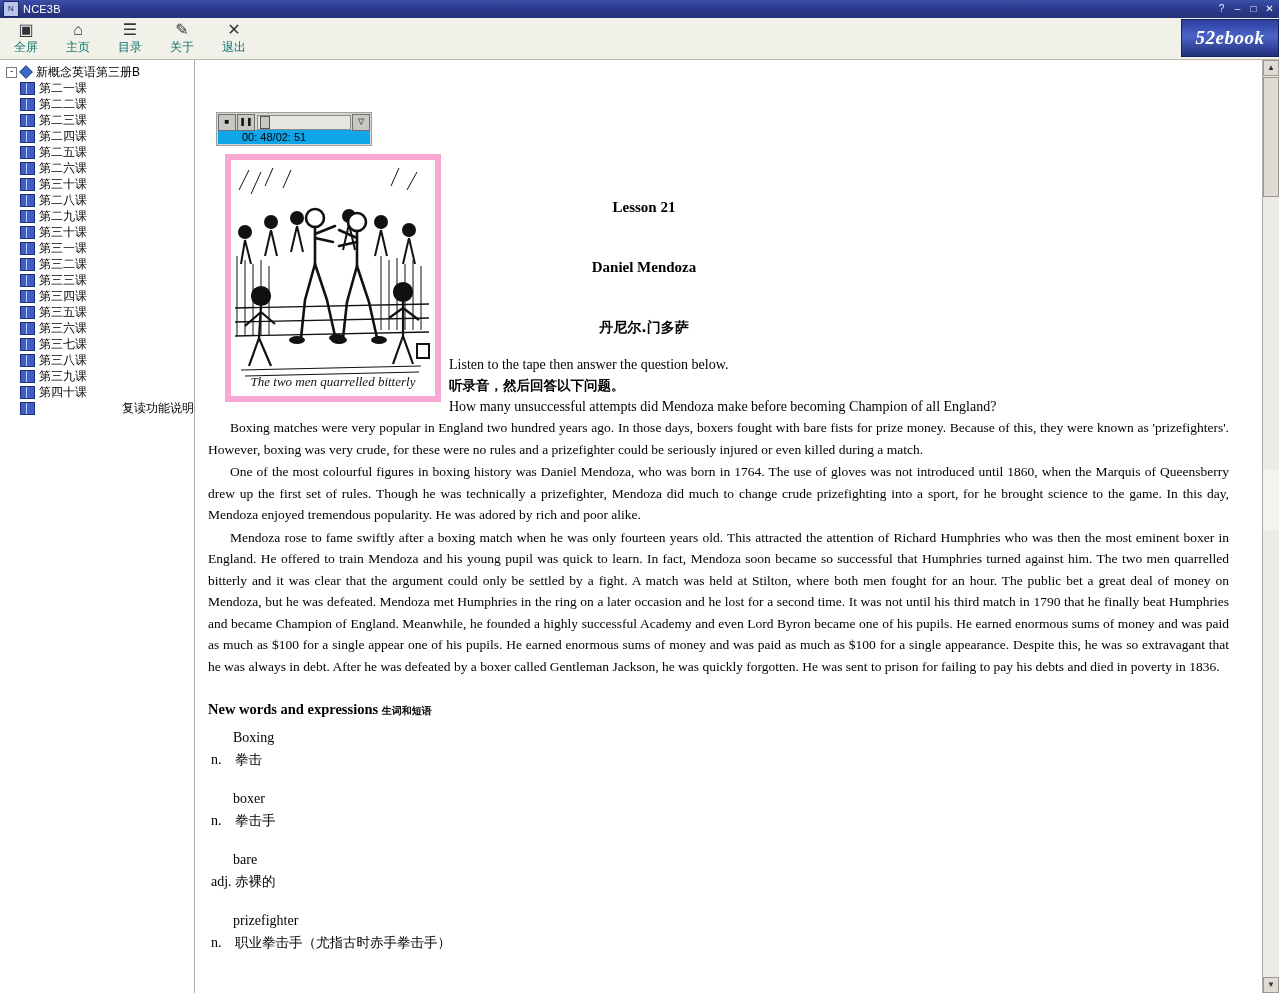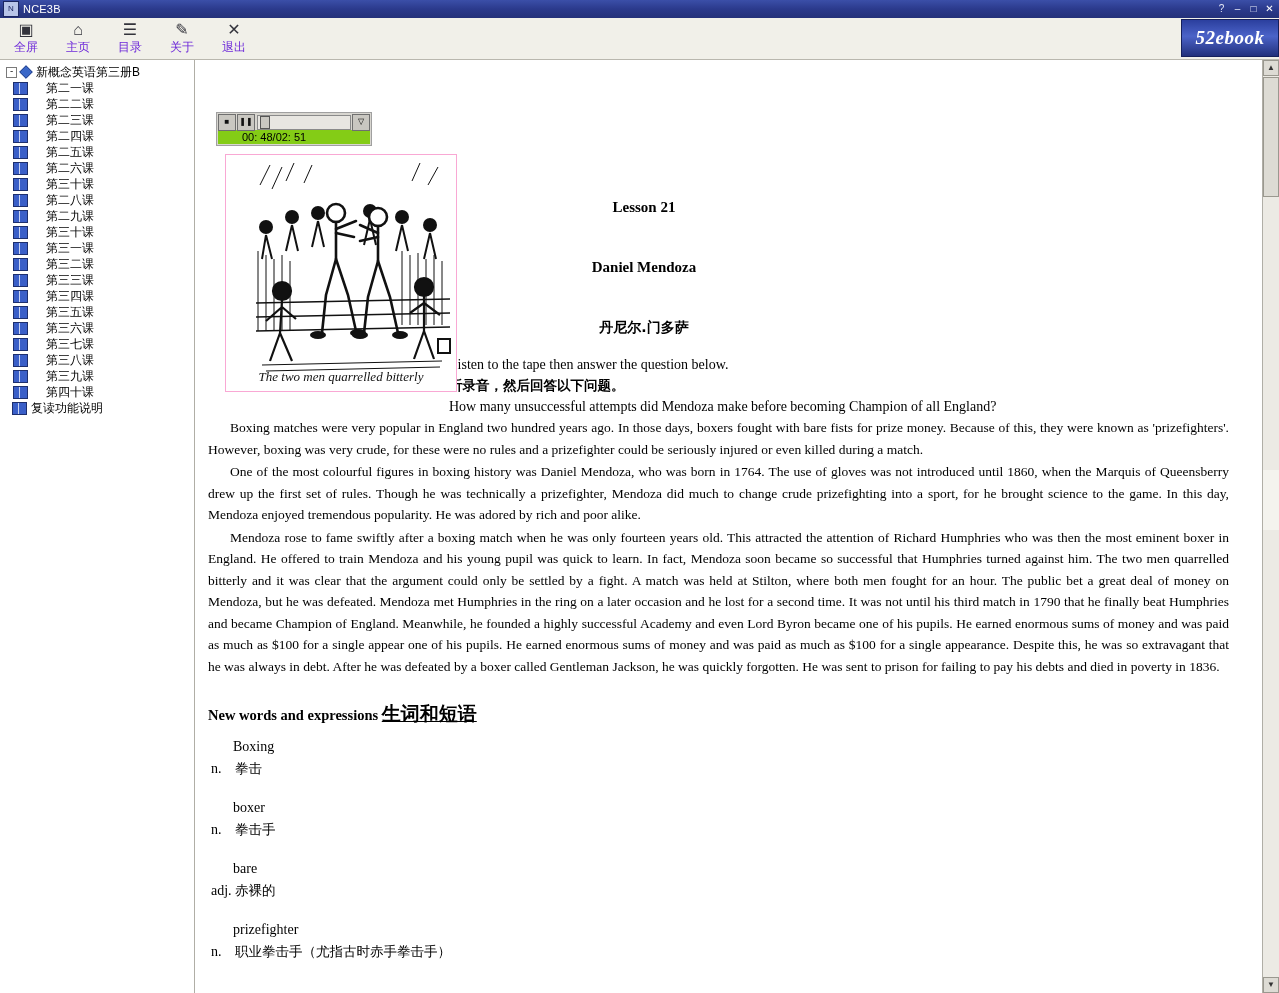--- a/index.html
+++ b/index.html
@@ -78,21 +78,21 @@
   .tool .glyph {
     display: block;
     height: 20px;
     line-height: 20px;
     font-size: 16px;
     color: #33333b;
   }
   .tool .tlabel {
     display: block;
     font-size: 12px;
-    color: #6d28d9;
+    color: #0f766e;
     line-height: 14px;
   }
   .logo {
     position: absolute;
     right: 0; top: 1px;
     width: 96px; height: 36px;
     background: linear-gradient(to bottom, #2b3f9e 0%, #4b63c8 45%, #22307c 100%);
     border: 1px solid #16205c;
     color: #ffffff;
     font-family: "Liberation Serif", serif;
@@ -153,22 +153,22 @@
     background: #c9d4f2;
   }
   .tnode .diamond {
     width: 10px; height: 10px;
     margin-right: 4px;
     background: #3a67c8;
     transform: rotate(45deg) scale(.8);
     border: 1px solid #20397d;
   }
   .tnode .lbl { color: #000000; }
-  .tnode.child { padding-left: 13px; gap: 14px; }
-  .tnode.child2 { padding-left: 12px; }
+  .tnode.child { padding-left: 20px; }
+  .tnode.child2 { padding-left: 20px; justify-content: space-between; }
 
   
   .content {
     position: absolute;
     left: 195px; top: 60px;
     width: 1068px;
     height: 933px;
     background: #ffffff;
     overflow: hidden;
     font-family: "Liberation Serif", serif;
@@ -221,38 +221,37 @@
     border: 1px solid #6f6f6f;
     font-size: 8px;
     line-height: 13px;
     text-align: center;
   }
   .ptime {
     font-family: "Liberation Sans", sans-serif;
     font-size: 11px;
     color: #000;
     padding: 1px 0 1px 24px;
-    background: #84cc16;
+    background: #0ea5e9;
   }
 
   
   .lesson-top {
     position: relative;
     margin-top: 8px;
     min-height: 252px;
   }
   .illus {
     position: absolute;
     left: 22px; top: 0;
     width: 204px;
     height: 236px;
-    border: 1px solid #f9a8d4;
+    border: 6px solid #f9a8d4;
     background: #ffffff;
     overflow: hidden;
-    padding-left: 26px;
   }
   .illus-caption {
     position: absolute;
     left: 0; right: 0; bottom: 6px;
     text-align: center;
     font-family: "Liberation Serif", serif;
     font-style: italic;
     font-size: 13px;
     color: #111;
   }
@@ -297,22 +296,21 @@
     color: #000;
   }
   .section-title {
     margin: 24px 0 10px 0;
     font-weight: bold;
     font-size: 14.5px;
     color: #000;
   }
   .section-title .cn {
     font-family: "DejaVu Sans", sans-serif;
-    font-size: 19px;
-    text-decoration: underline;
+    font-size: 10px;
   }
   .vocab {
     margin-left: 3px;
   }
   .vocab-item {
     margin-bottom: 18px;
   }
   .vocab-word {
     font-size: 14px;
     color: #000;

